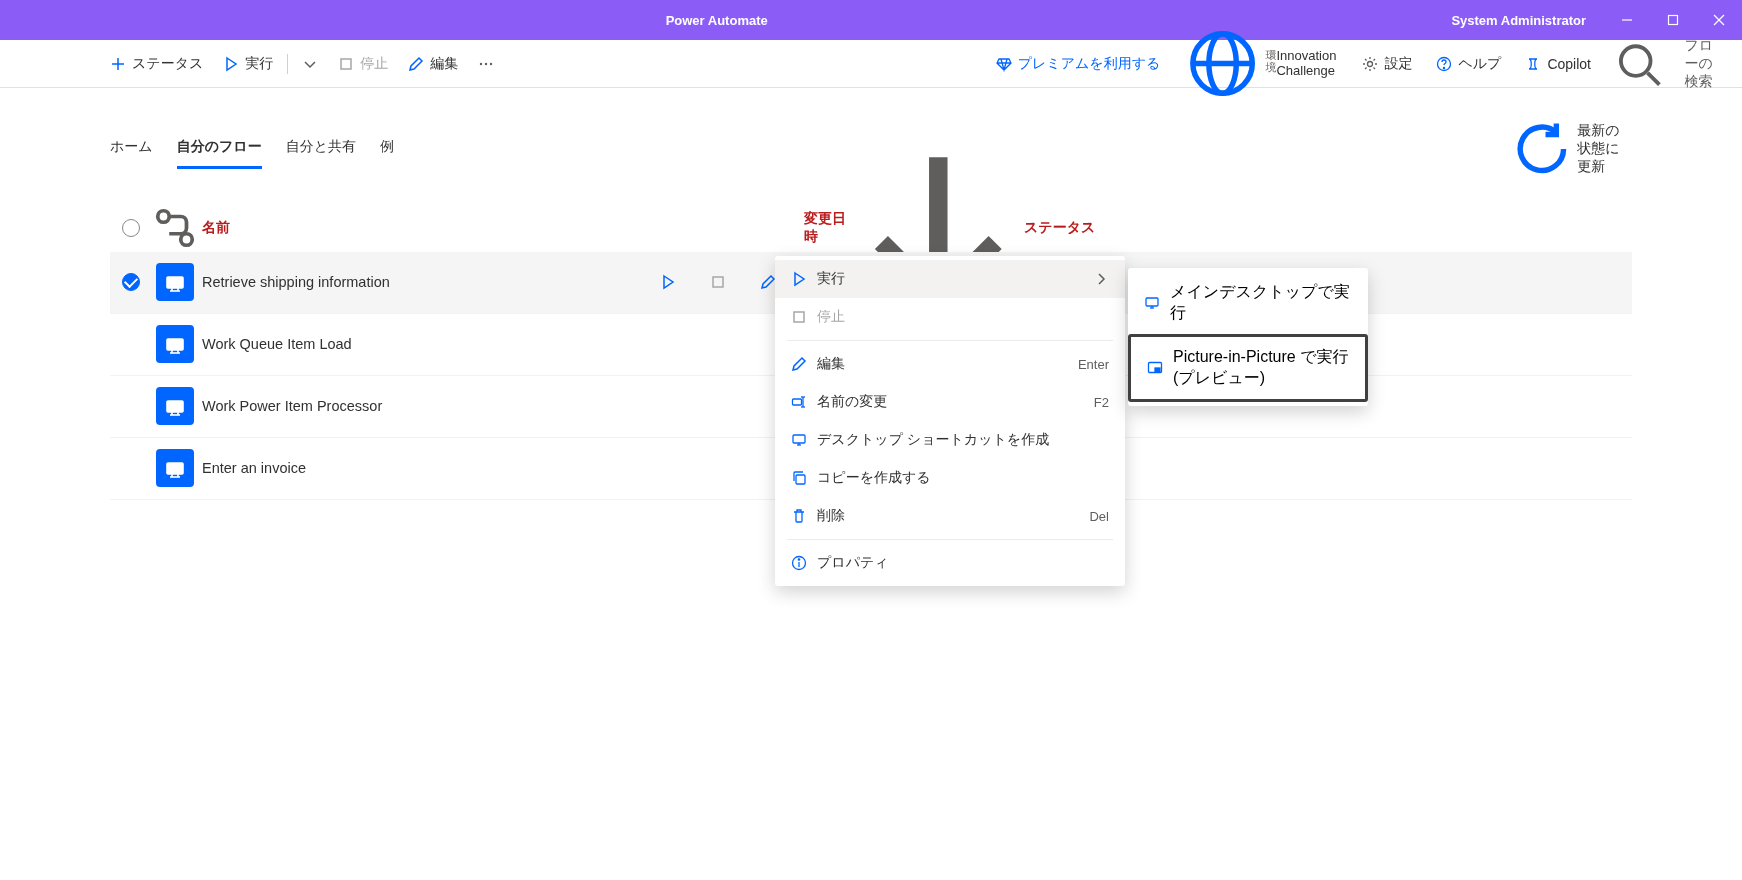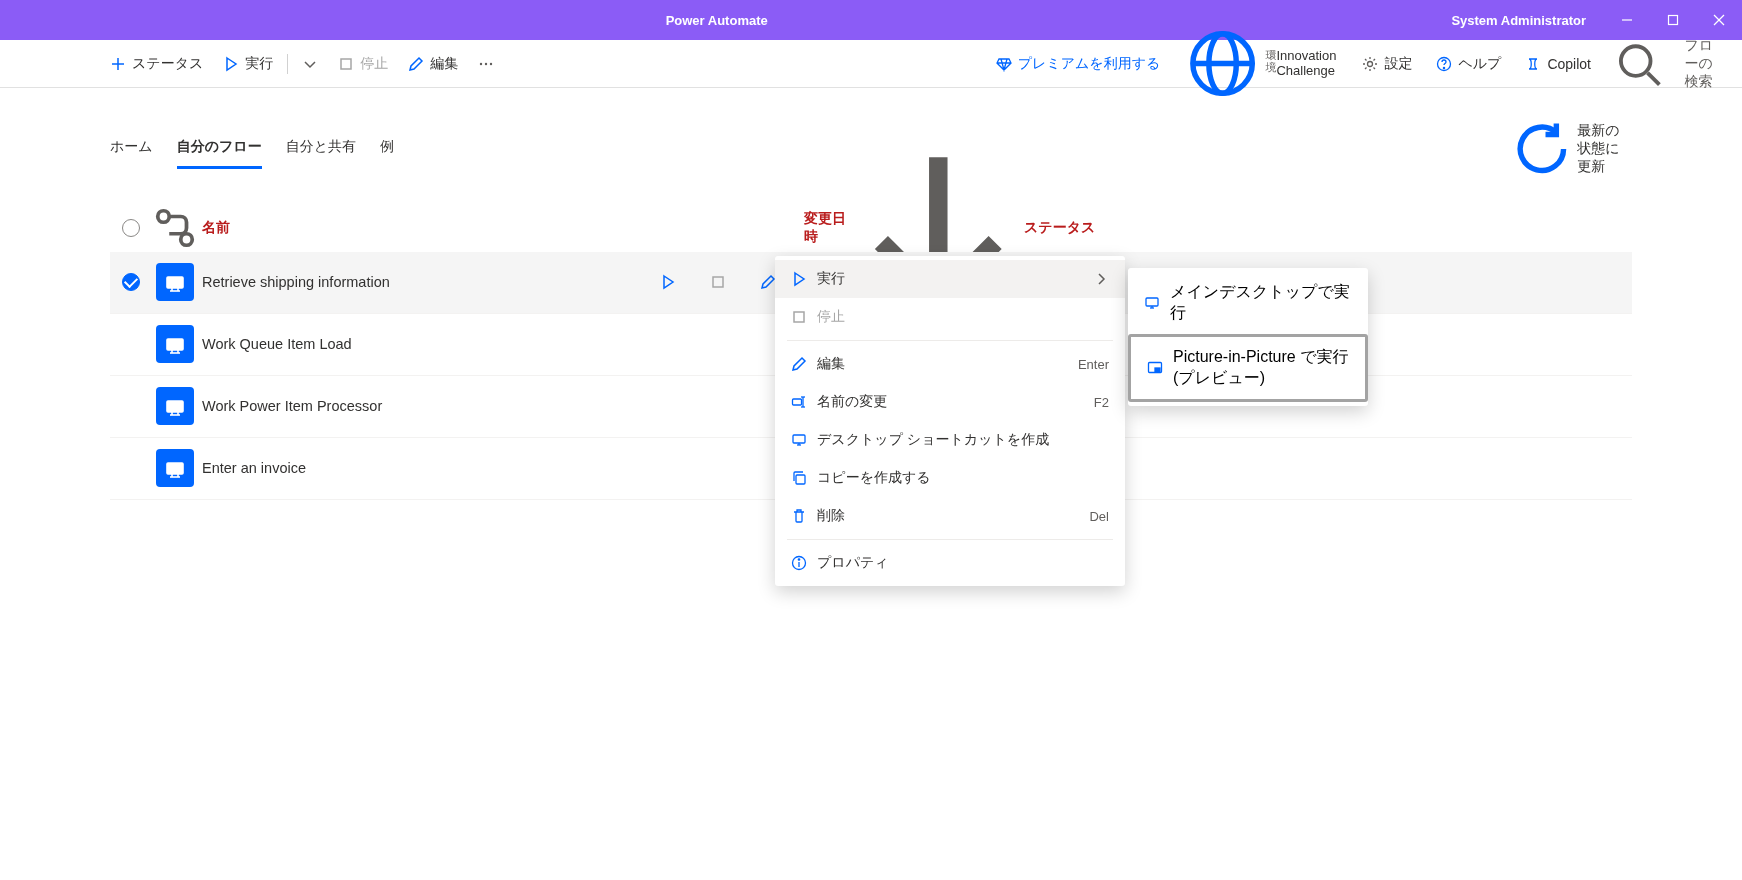--- a/index.html
+++ b/index.html
@@ -57,21 +57,21 @@
 
 .context-menu { position: absolute; background: #fff; box-shadow: 0 6px 18px rgba(0,0,0,.18); border-radius: 3px; padding: 4px 0; font-size: 14px; color: #323130; z-index: 20; }
 .cm-item { display: flex; align-items: center; gap: 10px; padding: 10px 16px; cursor: pointer; position: relative; }
 .cm-item.disabled { color: #a6a6a6; cursor: default; }
 .cm-item .shortcut { margin-left: auto; color: #605e5c; font-size: 13px; }
 .cm-item svg { width: 16px; height: 16px; flex-shrink: 0; }
 .cm-item .chev { margin-left: auto; }
 .cm-div { height: 1px; background: #edebe9; margin: 4px 12px; }
 
 .submenu { position: absolute; background: #fff; box-shadow: 0 6px 18px rgba(0,0,0,.18); border-radius: 3px; padding: 4px 0; z-index: 21; }
-.highlight-box { border: 3px solid #a3a3a3; border-radius: 3px; }
+.highlight-box { border: 3px solid #404040; border-radius: 3px; }
 
 .premium { color: #0066ff; }
 </style>
 </head>
 <body>
 
 <div class="title-bar">
   <span class="app-title">Power Automate</span>
   <span class="user">System Administrator</span>
   <div class="win-btn">

